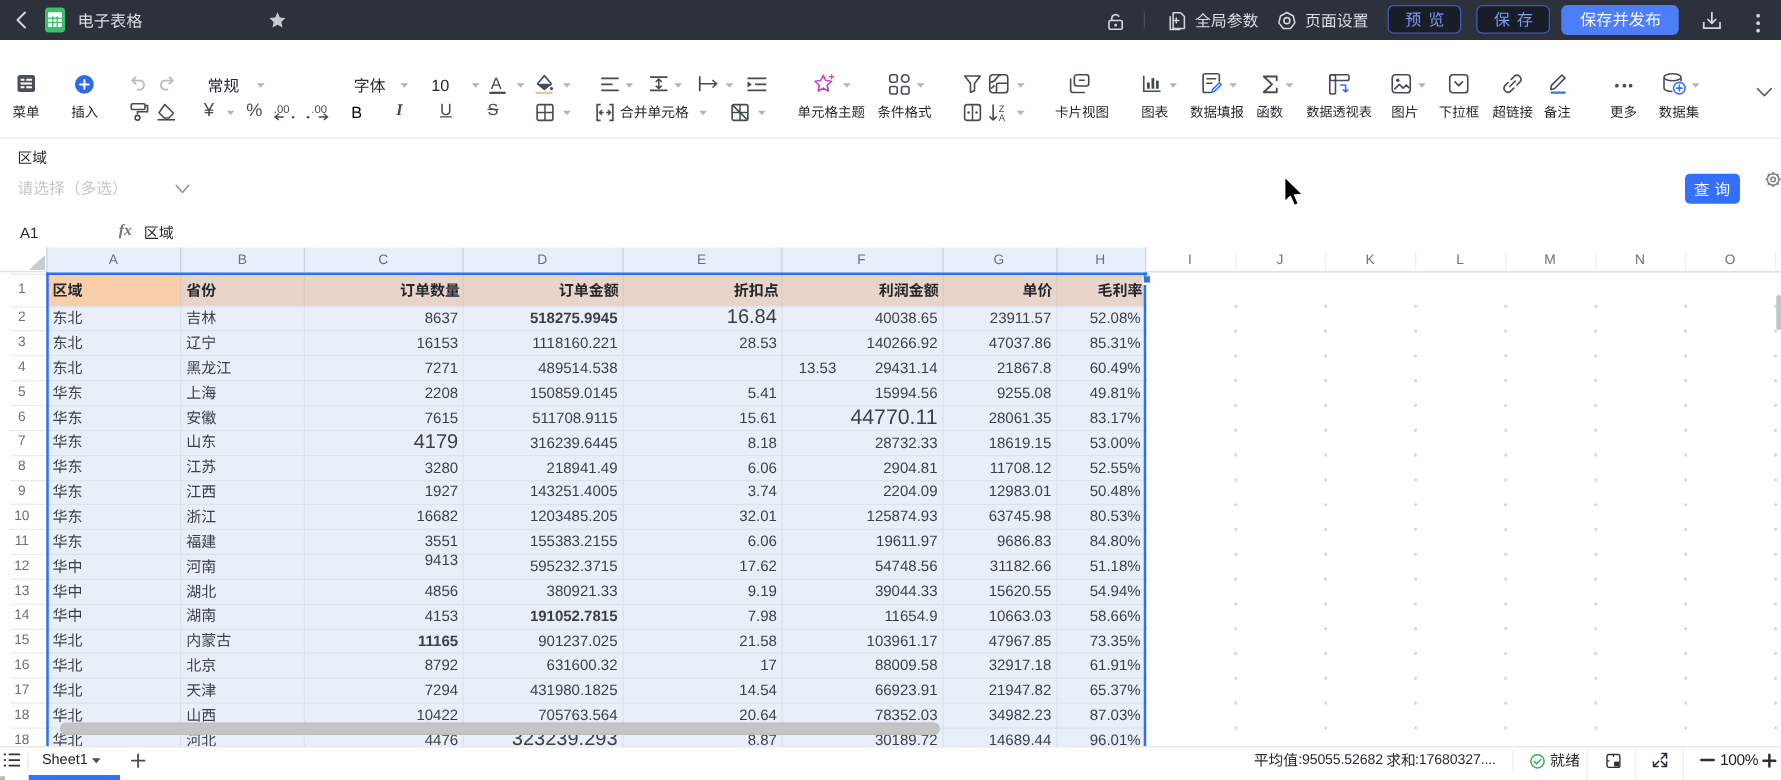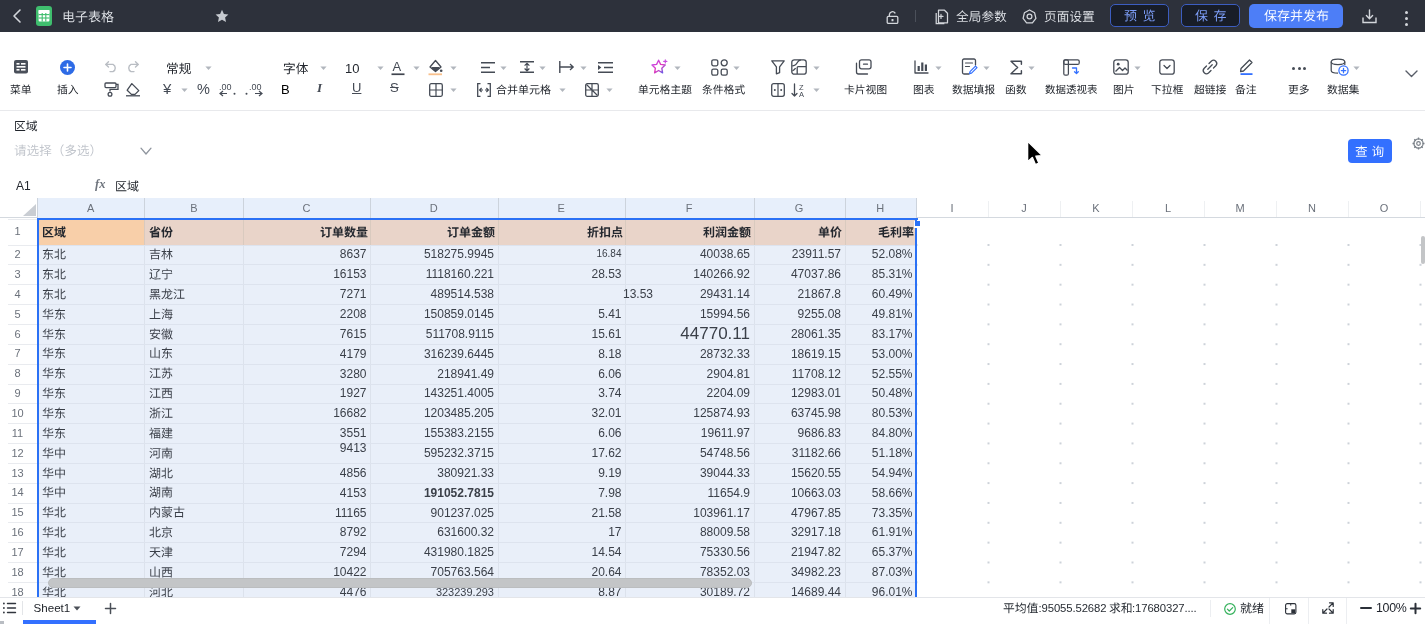--- a/index.html
+++ b/index.html
@@ -680,22 +680,22 @@
   </svg>
 <svg class="z" style="left:41.5px;top:248.2px" width="24.0" height="12.6" viewBox="0 0 24.0 12.6" fill="#3a3f48">
     <use href="#g81" transform="translate(0.00,10.56) scale(0.01200,-0.01200)"></use>
     <use href="#g82" transform="translate(12.00,10.56) scale(0.01200,-0.01200)"></use>
   </svg>
 <svg class="z" style="left:148.8px;top:248.2px" width="24.0" height="12.6" viewBox="0 0 24.0 12.6" fill="#3a3f48">
     <use href="#g83" transform="translate(0.00,10.56) scale(0.01200,-0.01200)"></use>
     <use href="#g84" transform="translate(12.00,10.56) scale(0.01200,-0.01200)"></use>
   </svg>
 <div style="position:absolute;right:1058.5px;top:245.4px;font-size:12.0px;font-weight:400;color:#3a3f48;line-height:18.0px;white-space:pre;">8637</div>
-<div style="position:absolute;right:931.0px;top:245.4px;font-size:12.0px;font-weight:400;color:#3a3f48;line-height:18.0px;white-space:pre;">518275.9945</div>
-<div style="position:absolute;right:803.5px;top:245.4px;font-size:10px;font-weight:400;color:#3a3f48;line-height:18.0px;white-space:pre;">16.84</div>
+<div style="position:absolute;right:931.0px;top:245.4px;font-size:12.0px;font-weight:700;color:#3a3f48;line-height:18.0px;white-space:pre;">518275.9945</div>
+<div style="position:absolute;right:803.5px;top:245.4px;font-size:16px;font-weight:400;color:#3a3f48;line-height:18.0px;white-space:pre;">16.84</div>
 <div style="position:absolute;right:675.0px;top:245.4px;font-size:12.0px;font-weight:400;color:#3a3f48;line-height:18.0px;white-space:pre;">40038.65</div>
 <div style="position:absolute;right:584.0px;top:245.4px;font-size:12.0px;font-weight:400;color:#3a3f48;line-height:18.0px;white-space:pre;">23911.57</div>
 <div style="position:absolute;right:512.5px;top:245.4px;font-size:12.0px;font-weight:400;color:#3a3f48;line-height:18.0px;white-space:pre;">52.08%</div>
 <svg class="z" style="left:41.5px;top:268.0px" width="24.0" height="12.6" viewBox="0 0 24.0 12.6" fill="#3a3f48">
     <use href="#g81" transform="translate(0.00,10.56) scale(0.01200,-0.01200)"></use>
     <use href="#g82" transform="translate(12.00,10.56) scale(0.01200,-0.01200)"></use>
   </svg>
 <svg class="z" style="left:148.8px;top:268.0px" width="24.0" height="12.6" viewBox="0 0 24.0 12.6" fill="#3a3f48">
     <use href="#g85" transform="translate(0.00,10.56) scale(0.01200,-0.01200)"></use>
     <use href="#g86" transform="translate(12.00,10.56) scale(0.01200,-0.01200)"></use>
@@ -710,21 +710,21 @@
     <use href="#g81" transform="translate(0.00,10.56) scale(0.01200,-0.01200)"></use>
     <use href="#g82" transform="translate(12.00,10.56) scale(0.01200,-0.01200)"></use>
   </svg>
 <svg class="z" style="left:148.8px;top:287.9px" width="36.0" height="12.6" viewBox="0 0 36.0 12.6" fill="#3a3f48">
     <use href="#g87" transform="translate(0.00,10.56) scale(0.01200,-0.01200)"></use>
     <use href="#g88" transform="translate(12.00,10.56) scale(0.01200,-0.01200)"></use>
     <use href="#g89" transform="translate(24.00,10.56) scale(0.01200,-0.01200)"></use>
   </svg>
 <div style="position:absolute;right:1058.5px;top:285.1px;font-size:12.0px;font-weight:400;color:#3a3f48;line-height:18.0px;white-space:pre;">7271</div>
 <div style="position:absolute;right:931.0px;top:285.1px;font-size:12.0px;font-weight:400;color:#3a3f48;line-height:18.0px;white-space:pre;">489514.538</div>
-<div style="position:absolute;right:772px;top:285.1px;font-size:12.0px;font-weight:400;color:#3a3f48;line-height:18.0px;white-space:pre;">13.53</div>
+<div style="position:absolute;right:756px;top:285.1px;font-size:12.0px;font-weight:400;color:#3a3f48;line-height:18.0px;white-space:pre;">13.53</div>
 <div style="position:absolute;right:675.0px;top:285.1px;font-size:12.0px;font-weight:400;color:#3a3f48;line-height:18.0px;white-space:pre;">29431.14</div>
 <div style="position:absolute;right:584.0px;top:285.1px;font-size:12.0px;font-weight:400;color:#3a3f48;line-height:18.0px;white-space:pre;">21867.8</div>
 <div style="position:absolute;right:512.5px;top:285.1px;font-size:12.0px;font-weight:400;color:#3a3f48;line-height:18.0px;white-space:pre;">60.49%</div>
 <svg class="z" style="left:41.5px;top:307.7px" width="24.0" height="12.6" viewBox="0 0 24.0 12.6" fill="#3a3f48">
     <use href="#g90" transform="translate(0.00,10.56) scale(0.01200,-0.01200)"></use>
     <use href="#g81" transform="translate(12.00,10.56) scale(0.01200,-0.01200)"></use>
   </svg>
 <svg class="z" style="left:148.8px;top:307.7px" width="24.0" height="12.6" viewBox="0 0 24.0 12.6" fill="#3a3f48">
     <use href="#g91" transform="translate(0.00,10.56) scale(0.01200,-0.01200)"></use>
     <use href="#g92" transform="translate(12.00,10.56) scale(0.01200,-0.01200)"></use>
@@ -750,21 +750,21 @@
 <div style="position:absolute;right:584.0px;top:324.8px;font-size:12.0px;font-weight:400;color:#3a3f48;line-height:18.0px;white-space:pre;">28061.35</div>
 <div style="position:absolute;right:512.5px;top:324.8px;font-size:12.0px;font-weight:400;color:#3a3f48;line-height:18.0px;white-space:pre;">83.17%</div>
 <svg class="z" style="left:41.5px;top:347.4px" width="24.0" height="12.6" viewBox="0 0 24.0 12.6" fill="#3a3f48">
     <use href="#g90" transform="translate(0.00,10.56) scale(0.01200,-0.01200)"></use>
     <use href="#g81" transform="translate(12.00,10.56) scale(0.01200,-0.01200)"></use>
   </svg>
 <svg class="z" style="left:148.8px;top:347.4px" width="24.0" height="12.6" viewBox="0 0 24.0 12.6" fill="#3a3f48">
     <use href="#g95" transform="translate(0.00,10.56) scale(0.01200,-0.01200)"></use>
     <use href="#g81" transform="translate(12.00,10.56) scale(0.01200,-0.01200)"></use>
   </svg>
-<div style="position:absolute;right:1058.5px;top:344.7px;font-size:12.0px;font-weight:400;color:#3a3f48;line-height:18.0px;white-space:pre;">4179</div>
+<div style="position:absolute;right:1058.5px;top:344.7px;font-size:16px;font-weight:400;color:#3a3f48;line-height:18.0px;white-space:pre;">4179</div>
 <div style="position:absolute;right:931.0px;top:344.7px;font-size:12.0px;font-weight:400;color:#3a3f48;line-height:18.0px;white-space:pre;">316239.6445</div>
 <div style="position:absolute;right:803.5px;top:344.7px;font-size:12.0px;font-weight:400;color:#3a3f48;line-height:18.0px;white-space:pre;">8.18</div>
 <div style="position:absolute;right:675.0px;top:344.7px;font-size:12.0px;font-weight:400;color:#3a3f48;line-height:18.0px;white-space:pre;">28732.33</div>
 <div style="position:absolute;right:584.0px;top:344.7px;font-size:12.0px;font-weight:400;color:#3a3f48;line-height:18.0px;white-space:pre;">18619.15</div>
 <div style="position:absolute;right:512.5px;top:344.7px;font-size:12.0px;font-weight:400;color:#3a3f48;line-height:18.0px;white-space:pre;">53.00%</div>
 <svg class="z" style="left:41.5px;top:367.3px" width="24.0" height="12.6" viewBox="0 0 24.0 12.6" fill="#3a3f48">
     <use href="#g90" transform="translate(0.00,10.56) scale(0.01200,-0.01200)"></use>
     <use href="#g81" transform="translate(12.00,10.56) scale(0.01200,-0.01200)"></use>
   </svg>
 <svg class="z" style="left:148.8px;top:367.3px" width="24.0" height="12.6" viewBox="0 0 24.0 12.6" fill="#3a3f48">
@@ -863,21 +863,21 @@
 <div style="position:absolute;right:512.5px;top:483.6px;font-size:12.0px;font-weight:400;color:#3a3f48;line-height:18.0px;white-space:pre;">58.66%</div>
 <svg class="z" style="left:41.5px;top:506.2px" width="24.0" height="12.6" viewBox="0 0 24.0 12.6" fill="#3a3f48">
     <use href="#g90" transform="translate(0.00,10.56) scale(0.01200,-0.01200)"></use>
     <use href="#g82" transform="translate(12.00,10.56) scale(0.01200,-0.01200)"></use>
   </svg>
 <svg class="z" style="left:148.8px;top:506.2px" width="36.0" height="12.6" viewBox="0 0 36.0 12.6" fill="#3a3f48">
     <use href="#g105" transform="translate(0.00,10.56) scale(0.01200,-0.01200)"></use>
     <use href="#g106" transform="translate(12.00,10.56) scale(0.01200,-0.01200)"></use>
     <use href="#g107" transform="translate(24.00,10.56) scale(0.01200,-0.01200)"></use>
   </svg>
-<div style="position:absolute;right:1058.5px;top:503.5px;font-size:12.0px;font-weight:400;color:#3a3f48;line-height:18.0px;white-space:pre;">11165</div>
+<div style="position:absolute;right:1058.5px;top:503.5px;font-size:12.0px;font-weight:700;color:#3a3f48;line-height:18.0px;white-space:pre;">11165</div>
 <div style="position:absolute;right:931.0px;top:503.5px;font-size:12.0px;font-weight:400;color:#3a3f48;line-height:18.0px;white-space:pre;">901237.025</div>
 <div style="position:absolute;right:803.5px;top:503.5px;font-size:12.0px;font-weight:400;color:#3a3f48;line-height:18.0px;white-space:pre;">21.58</div>
 <div style="position:absolute;right:675.0px;top:503.5px;font-size:12.0px;font-weight:400;color:#3a3f48;line-height:18.0px;white-space:pre;">103961.17</div>
 <div style="position:absolute;right:584.0px;top:503.5px;font-size:12.0px;font-weight:400;color:#3a3f48;line-height:18.0px;white-space:pre;">47967.85</div>
 <div style="position:absolute;right:512.5px;top:503.5px;font-size:12.0px;font-weight:400;color:#3a3f48;line-height:18.0px;white-space:pre;">73.35%</div>
 <svg class="z" style="left:41.5px;top:526.1px" width="24.0" height="12.6" viewBox="0 0 24.0 12.6" fill="#3a3f48">
     <use href="#g90" transform="translate(0.00,10.56) scale(0.01200,-0.01200)"></use>
     <use href="#g82" transform="translate(12.00,10.56) scale(0.01200,-0.01200)"></use>
   </svg>
 <svg class="z" style="left:148.8px;top:526.1px" width="24.0" height="12.6" viewBox="0 0 24.0 12.6" fill="#3a3f48">
@@ -894,21 +894,21 @@
     <use href="#g90" transform="translate(0.00,10.56) scale(0.01200,-0.01200)"></use>
     <use href="#g82" transform="translate(12.00,10.56) scale(0.01200,-0.01200)"></use>
   </svg>
 <svg class="z" style="left:148.8px;top:545.9px" width="24.0" height="12.6" viewBox="0 0 24.0 12.6" fill="#3a3f48">
     <use href="#g109" transform="translate(0.00,10.56) scale(0.01200,-0.01200)"></use>
     <use href="#g110" transform="translate(12.00,10.56) scale(0.01200,-0.01200)"></use>
   </svg>
 <div style="position:absolute;right:1058.5px;top:543.2px;font-size:12.0px;font-weight:400;color:#3a3f48;line-height:18.0px;white-space:pre;">7294</div>
 <div style="position:absolute;right:931.0px;top:543.2px;font-size:12.0px;font-weight:400;color:#3a3f48;line-height:18.0px;white-space:pre;">431980.1825</div>
 <div style="position:absolute;right:803.5px;top:543.2px;font-size:12.0px;font-weight:400;color:#3a3f48;line-height:18.0px;white-space:pre;">14.54</div>
-<div style="position:absolute;right:675.0px;top:543.2px;font-size:12.0px;font-weight:400;color:#3a3f48;line-height:18.0px;white-space:pre;">75330.56</div>
+<div style="position:absolute;right:675.0px;top:543.2px;font-size:12.0px;font-weight:400;color:#3a3f48;line-height:18.0px;white-space:pre;">66923.91</div>
 <div style="position:absolute;right:584.0px;top:543.2px;font-size:12.0px;font-weight:400;color:#3a3f48;line-height:18.0px;white-space:pre;">21947.82</div>
 <div style="position:absolute;right:512.5px;top:543.2px;font-size:12.0px;font-weight:400;color:#3a3f48;line-height:18.0px;white-space:pre;">65.37%</div>
 <svg class="z" style="left:41.5px;top:565.8px" width="24.0" height="12.6" viewBox="0 0 24.0 12.6" fill="#3a3f48">
     <use href="#g90" transform="translate(0.00,10.56) scale(0.01200,-0.01200)"></use>
     <use href="#g82" transform="translate(12.00,10.56) scale(0.01200,-0.01200)"></use>
   </svg>
 <svg class="z" style="left:148.8px;top:565.8px" width="24.0" height="12.6" viewBox="0 0 24.0 12.6" fill="#3a3f48">
     <use href="#g95" transform="translate(0.00,10.56) scale(0.01200,-0.01200)"></use>
     <use href="#g97" transform="translate(12.00,10.56) scale(0.01200,-0.01200)"></use>
   </svg>
@@ -920,21 +920,21 @@
 <div style="position:absolute;right:512.5px;top:563.0px;font-size:12.0px;font-weight:400;color:#3a3f48;line-height:18.0px;white-space:pre;">87.03%</div>
 <svg class="z" style="left:41.5px;top:585.6px" width="24.0" height="12.6" viewBox="0 0 24.0 12.6" fill="#3a3f48">
     <use href="#g90" transform="translate(0.00,10.56) scale(0.01200,-0.01200)"></use>
     <use href="#g82" transform="translate(12.00,10.56) scale(0.01200,-0.01200)"></use>
   </svg>
 <svg class="z" style="left:148.8px;top:585.6px" width="24.0" height="12.6" viewBox="0 0 24.0 12.6" fill="#3a3f48">
     <use href="#g102" transform="translate(0.00,10.56) scale(0.01200,-0.01200)"></use>
     <use href="#g82" transform="translate(12.00,10.56) scale(0.01200,-0.01200)"></use>
   </svg>
 <div style="position:absolute;right:1058.5px;top:582.9px;font-size:12.0px;font-weight:400;color:#3a3f48;line-height:18.0px;white-space:pre;">4476</div>
-<div style="position:absolute;right:931.0px;top:582.9px;font-size:11px;font-weight:400;color:#3a3f48;line-height:18.0px;white-space:pre;">323239.293</div>
+<div style="position:absolute;right:931.0px;top:582.9px;font-size:16px;font-weight:400;color:#3a3f48;line-height:18.0px;white-space:pre;">323239.293</div>
 <div style="position:absolute;right:803.5px;top:582.9px;font-size:12.0px;font-weight:400;color:#3a3f48;line-height:18.0px;white-space:pre;">8.87</div>
 <div style="position:absolute;right:675.0px;top:582.9px;font-size:12.0px;font-weight:400;color:#3a3f48;line-height:18.0px;white-space:pre;">30189.72</div>
 <div style="position:absolute;right:584.0px;top:582.9px;font-size:12.0px;font-weight:400;color:#3a3f48;line-height:18.0px;white-space:pre;">14689.44</div>
 <div style="position:absolute;right:512.5px;top:582.9px;font-size:12.0px;font-weight:400;color:#3a3f48;line-height:18.0px;white-space:pre;">96.01%</div>
 <div style="position:absolute;left:0;top:218.0px;width:37px;height:379.0px;background:#fff"></div>
 <div style="position:absolute;left:17.5px;transform:translateX(-50%);top:223.2px;font-size:11.0px;font-weight:400;color:#6b717b;line-height:16.5px;white-space:pre;">1</div>
 <div style="position:absolute;left:17.5px;transform:translateX(-50%);top:246.2px;font-size:11.0px;font-weight:400;color:#6b717b;line-height:16.5px;white-space:pre;">2</div>
 <div style="position:absolute;left:17.5px;transform:translateX(-50%);top:266.0px;font-size:11.0px;font-weight:400;color:#6b717b;line-height:16.5px;white-space:pre;">3</div>
 <div style="position:absolute;left:17.5px;transform:translateX(-50%);top:285.9px;font-size:11.0px;font-weight:400;color:#6b717b;line-height:16.5px;white-space:pre;">4</div>
 <div style="position:absolute;left:17.5px;transform:translateX(-50%);top:305.7px;font-size:11.0px;font-weight:400;color:#6b717b;line-height:16.5px;white-space:pre;">5</div>

